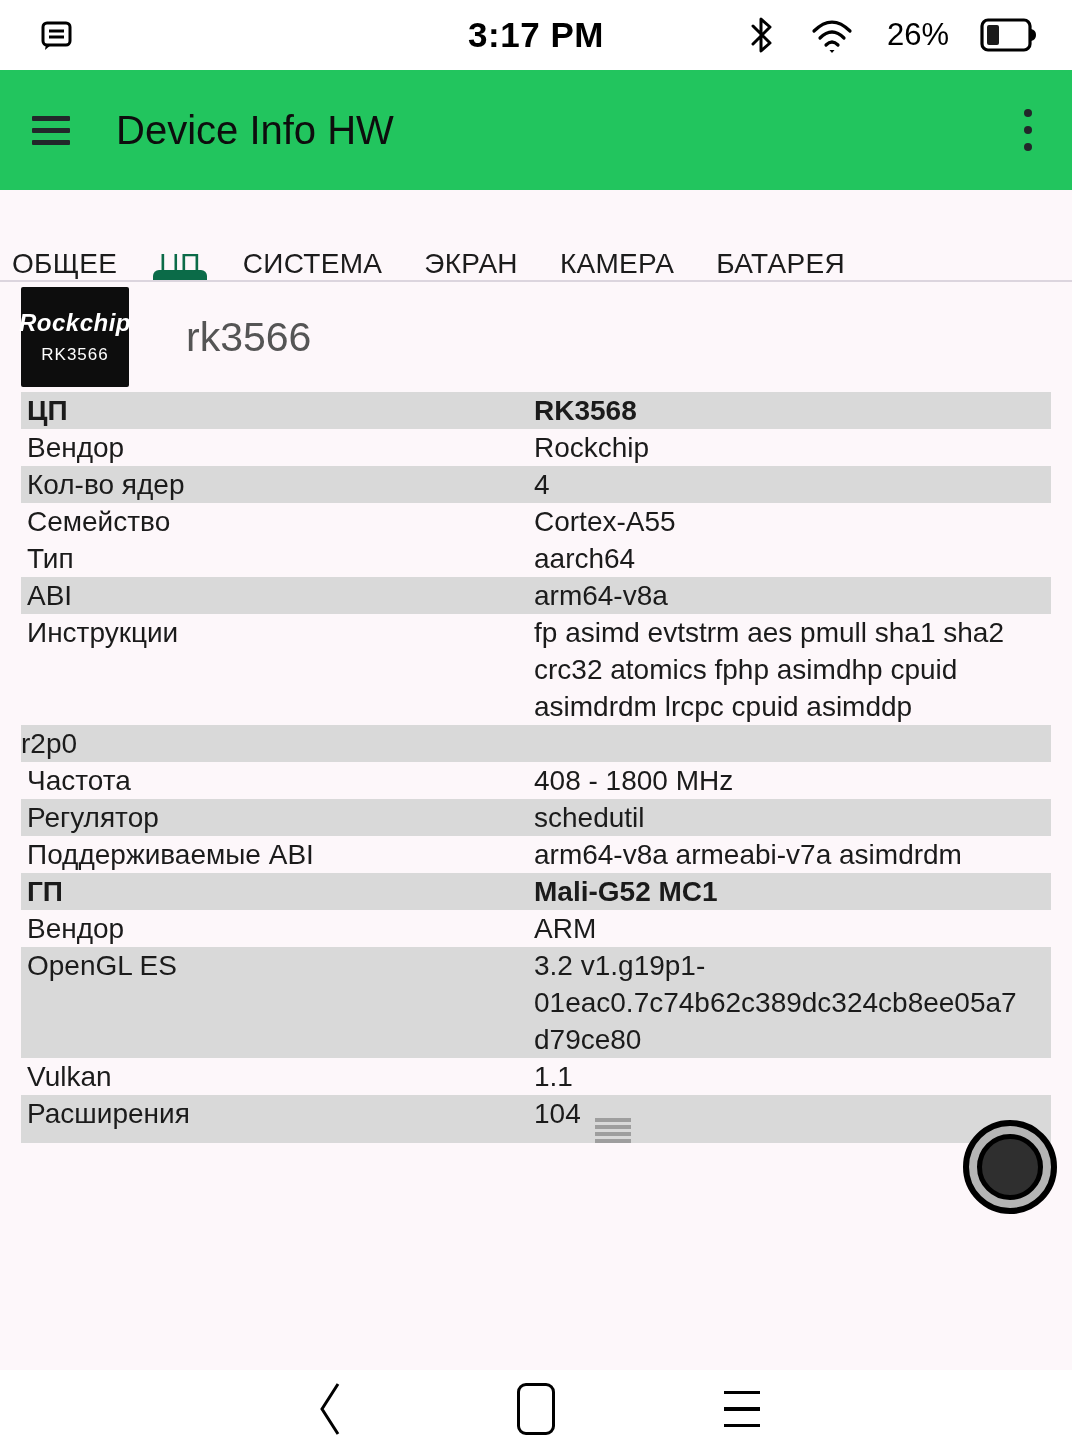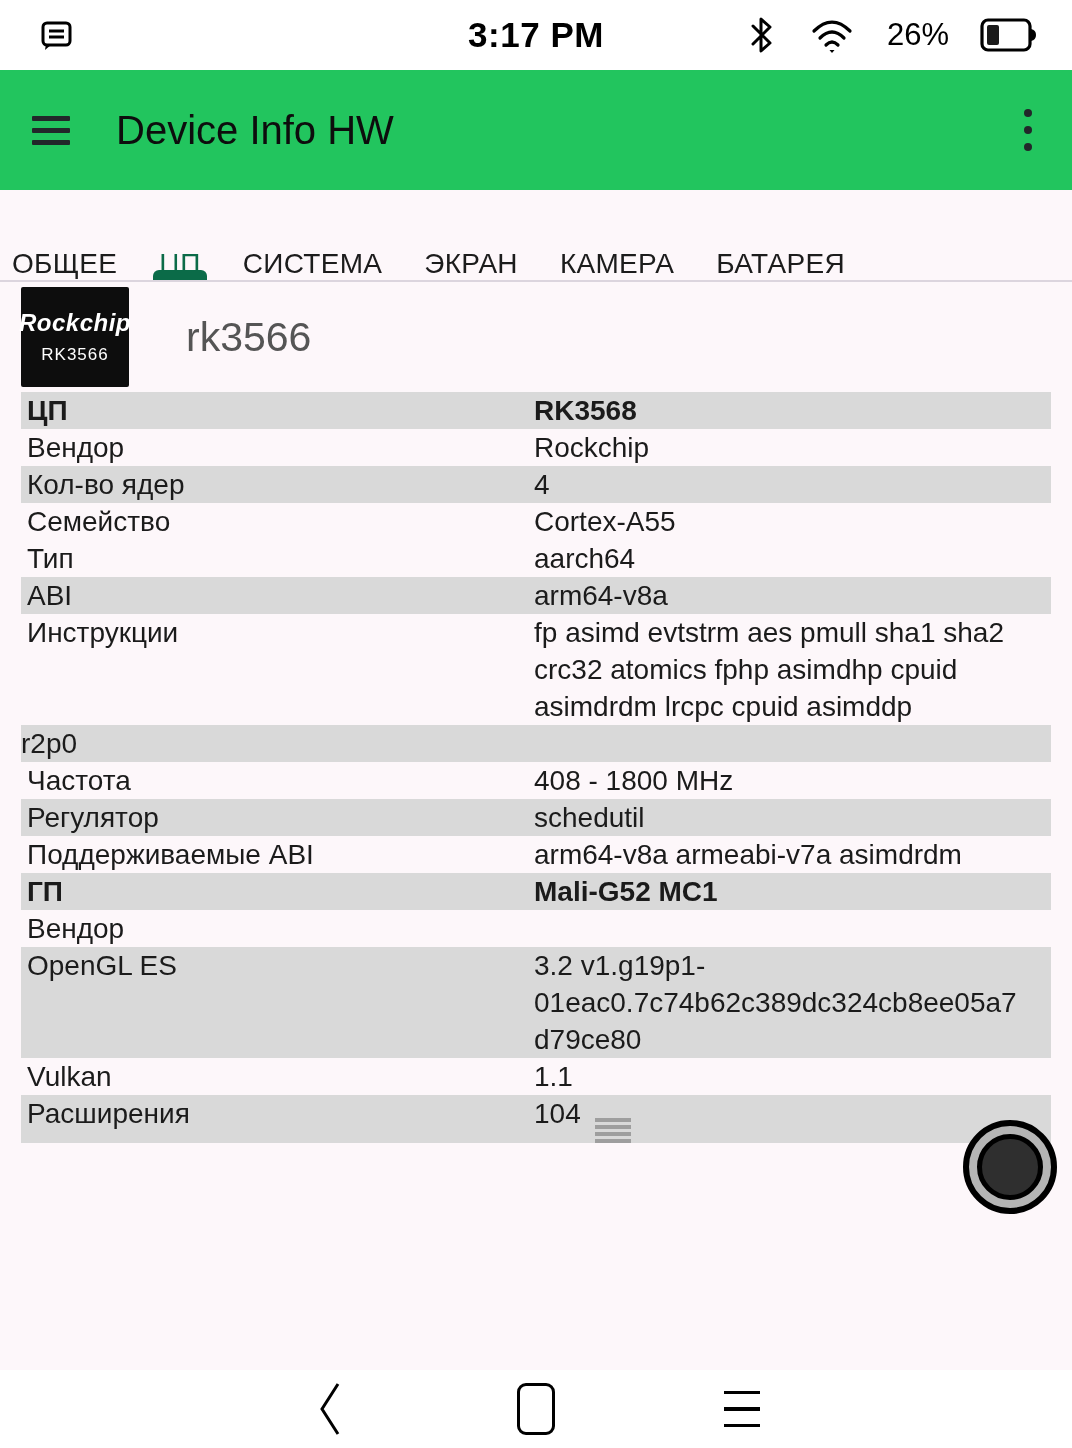--- a/index.html
+++ b/index.html
@@ -193,20 +193,21 @@
       <div class="row">
         <div class="cell-label">Поддерживаемые ABI</div>
         <div class="cell-value"><span>arm64-v8a armeabi-v7a asimdrdm</span></div>
       </div>
       <div class="row shaded header">
         <div class="cell-label">ГП</div>
         <div class="cell-value"><span>Mali-G52 MC1</span></div>
       </div>
       <div class="row">
         <div class="cell-label">Вендор</div>
+        <div class="cell-value"><span>ARM</span></div>
       </div>
       <div class="row shaded">
         <div class="cell-label">OpenGL ES</div>
         <div class="cell-value"><span>3.2 v1.g19p1-01eac0.7c74b62c389dc324cb8ee05a7d79ce80</span></div>
       </div>
       <div class="row">
         <div class="cell-label">Vulkan</div>
         <div class="cell-value"><span>1.1</span></div>
       </div>
       <div class="row shaded">

